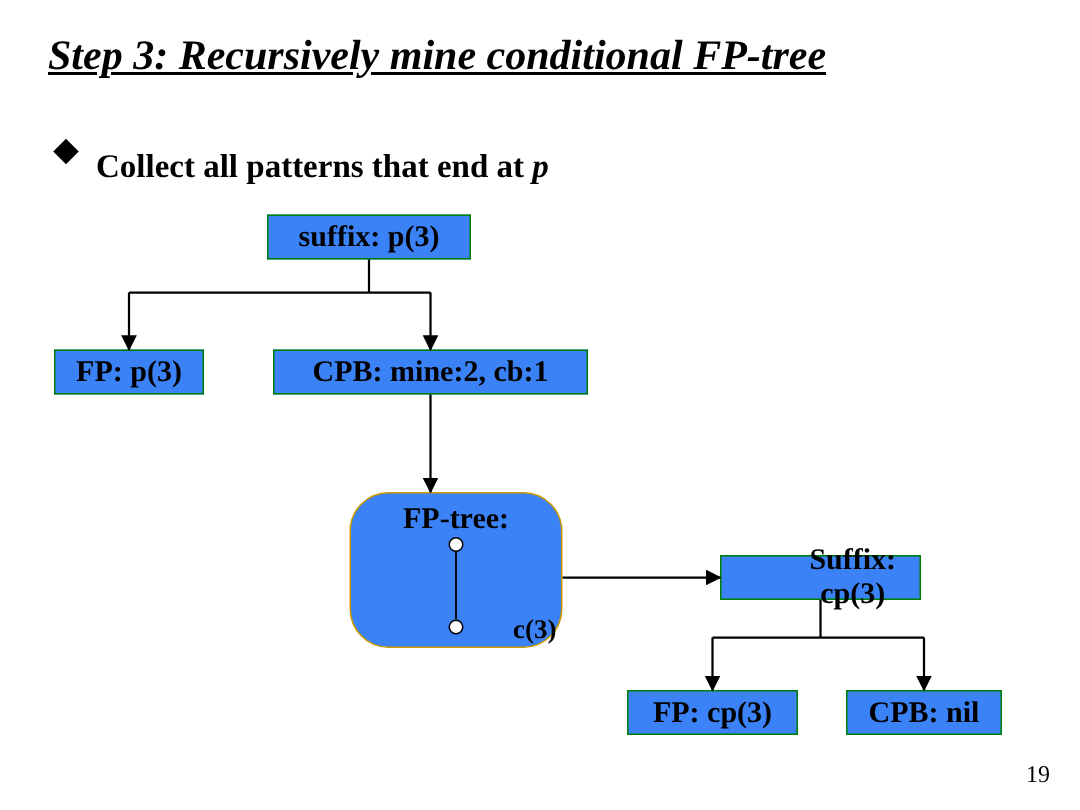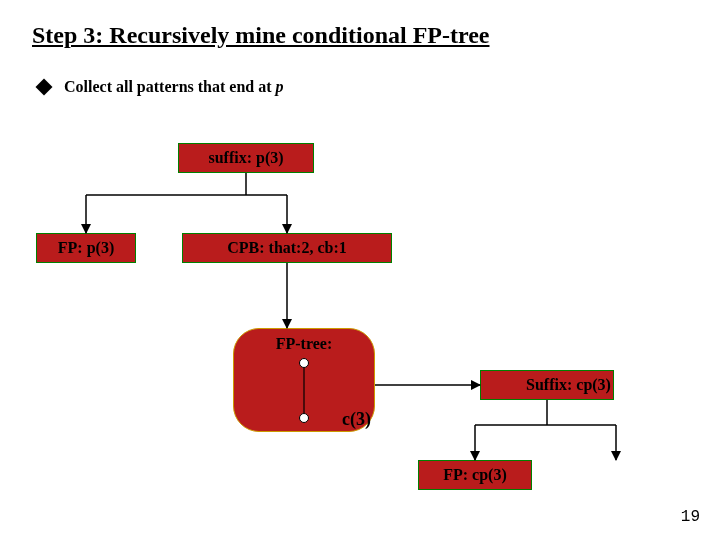--- a/index.html
+++ b/index.html
@@ -13,55 +13,57 @@
   }
   .slide {
     position: relative;
     width: 720px;
     height: 540px;
   }
   .title {
     position: absolute;
     left: 32px;
     top: 22px;
-    font-size: 24px;
+    font-size: 28px;
     font-weight: bold;
     text-decoration: underline;
+    font-style: italic;
   }
   .bullet-row {
     position: absolute;
     left: 38px;
     top: 78px;
     display: flex;
     align-items: center;
     gap: 14px;
   }
   .diamond {
     width: 12px;
     height: 12px;
     background: #000;
     transform: rotate(45deg);
     flex: 0 0 auto;
   }
   .bullet-text {
-    font-size: 16px;
+    font-size: 22px;
     font-weight: bold;
+    margin-top: 20px;
   }
   .bullet-text .italic {
     font-style: italic;
     font-weight: bold;
   }
   .box {
     position: absolute;
     border: 1px solid;
-    background: #b91c1c;
+    background: #3b82f6;
     display: flex;
     align-items: center;
     justify-content: center;
-    font-size: 16px;
+    font-size: 20px;
     font-weight: bold;
     box-sizing: border-box;
     text-align: center;
   }
   .green { border-color: #008000; }
   .orange { border-color: #cc9900; border-radius: 26px; }
   .fp-tall { align-items: flex-start; padding-top: 6px; }
   .label-right {
     position: absolute;
     font-size: 18px;
@@ -74,21 +76,20 @@
     border: 1.2px solid #000;
     border-radius: 50%;
     background: #fff;
     box-sizing: border-box;
   }
   .page-num {
     position: absolute;
     right: 20px;
     bottom: 14px;
     font-size: 16px;
-    font-family: Liberation Mono, monospace;
   }
   svg.edges {
     position: absolute;
     left: 0; top: 0;
     width: 720px; height: 540px;
     pointer-events: none;
   }
 </style>
 </head>
 <body>
@@ -101,34 +102,35 @@
     <div class="diamond"></div>
     <div class="bullet-text">
       <span>Collect all patterns that end at </span><span class="italic">p</span>
     </div>
   </div>
 
   <div class="box green" style="left:178px; top:143px; width:136px; height:30px;">suffix: p(3)</div>
 
   <div class="box green" style="left:36px; top:233px; width:100px; height:30px;">FP: p(3)</div>
 
-  <div class="box green" style="left:182px; top:233px; width:210px; height:30px;">CPB: that:2, cb:1</div>
+  <div class="box green" style="left:182px; top:233px; width:210px; height:30px;">CPB: mine:2, cb:1</div>
 
   <div class="box orange fp-tall" style="left:233px; top:328px; width:142px; height:104px;">
     <span>FP-tree:</span>
   </div>
 
   <div class="node-circle" style="left:299px; top:358px;"></div>
   <div class="node-circle" style="left:299px; top:413px;"></div>
   <div class="label-right" style="left:316px; top:409px;margin-left:26px;">c(3)</div>
 
   <div class="box green" style="left:480px; top:370px; width:134px; height:30px;padding-left:43px;">Suffix: cp(3)</div>
 
   <div class="box green" style="left:418px; top:460px; width:114px; height:30px;">FP: cp(3)</div>
 
+  <div class="box green" style="left:564px; top:460px; width:104px; height:30px;">CPB: nil</div>
 
   <div class="page-num">19</div>
 
   <svg class="edges">
     <defs>
       <marker id="arrow" viewBox="0 0 10 10" refX="9" refY="5" markerWidth="7" markerHeight="7" orient="auto-start-reverse">
         <path d="M 0 0 L 10 5 L 0 10 z" fill="#000"></path>
       </marker>
     </defs>
 

